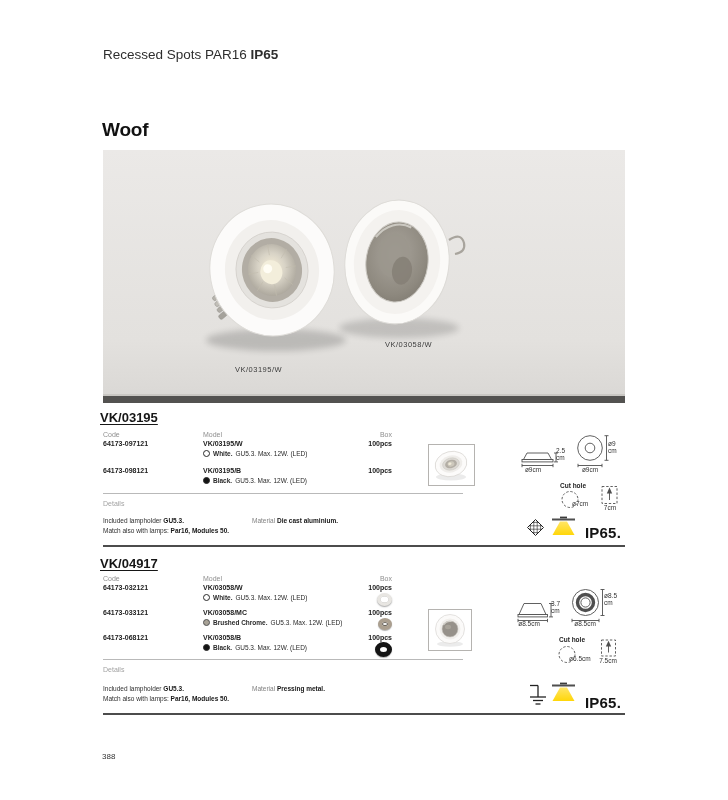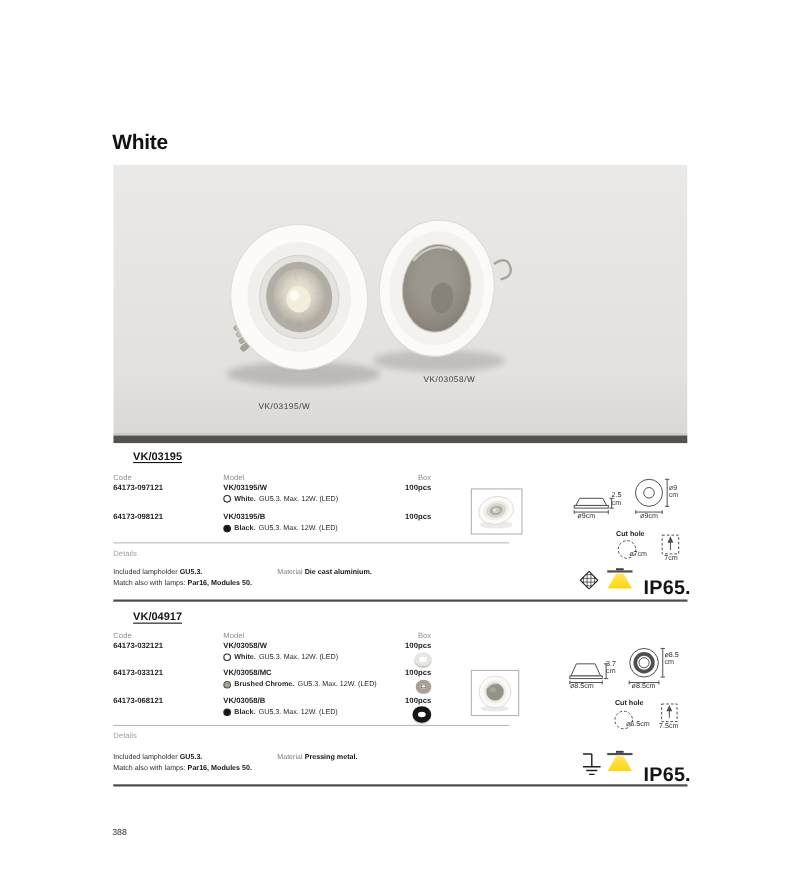--- a/index.html
+++ b/index.html
@@ -5,21 +5,21 @@
   html,body{margin:0;padding:0;background:#fff;}
   .page{position:relative;width:728px;height:800px;background:#fff;
         font-family:"Liberation Sans",sans-serif;color:#1f1f1f;overflow:hidden;}
   .abs{position:absolute;}
   .hdr{left:103px;top:47px;font-size:13.5px;color:#2e2e2e;}
   .hdr .b{font-weight:700;}
   .ptitle{left:102px;top:119px;font-size:19px;font-weight:700;color:#111;letter-spacing:-0.2px;}
   .photo{left:103px;top:150px;width:522px;height:253px;}
   .photo svg{display:block;}
   svg text{font-family:"Liberation Sans",sans-serif;}
-  .sec-title{left:121px;font-size:10px;font-weight:700;color:#161616;
+  .sec-title{left:100px;font-size:13px;font-weight:700;color:#161616;
              text-decoration:underline;text-underline-offset:2px;}
   .colhdr{font-size:7px;color:#8e8e8e;}
   .cell{font-size:7px;font-weight:700;color:#222;}
   .codecol{left:103px;}
   .modelcol{left:203px;}
   .boxcol{left:322px;width:70px;text-align:right;}
   .spec{left:203px;font-size:6.5px;color:#2a2a2a;display:flex;align-items:center;}
   .sw{width:5px;height:5px;border-radius:50%;border:1px solid #2a2a2a;display:inline-block;margin-right:3px;flex:none;}
   .sw-white{background:#fff;}
   .sw-black{background:#141414;}
@@ -35,30 +35,33 @@
   .material .lbl{color:#808080;}
   .thumbbox{border:1px solid #b5b3b0;background:#fff;}
   .ring{border-radius:50%;background:#fff;box-sizing:border-box;}
   .ring-white{border:3.5px solid #e8e6e2;box-shadow:0 1px 1.5px rgba(0,0,0,0.35), inset 0 0 0 0.5px #c5c3bf;}
   .ring-chrome{border:4px solid #ab9f8f;box-shadow:0 1px 1px rgba(0,0,0,0.3), inset 0 0 0 1px #6b665e;}
   .ring-black{border:5px solid #141414;box-shadow:0 1px 1px rgba(0,0,0,0.3);}
   .dimlabel{font-size:6.5px;color:#333;}
   .stack{white-space:pre-line;line-height:1.12;}
   .center{text-align:center;}
   .cuthole{font-size:6.5px;font-weight:600;color:#222;}
-  .ip{font-size:18px;font-weight:700;color:#141414;letter-spacing:0.2px;}
+  .ip{font-size:15px;font-weight:700;color:#141414;letter-spacing:0.2px;}
   .pageno{left:102px;top:752px;font-size:8px;color:#333;}
 </style>
 </head>
 <body>
 
 <div class="page">
 
-
-  <div class="abs ptitle">White</div>
+  <div class="abs hdr">
+    <span>Recessed Spots PAR16 </span><span class="b">IP65</span>
+  </div>
+
+  <div class="abs ptitle">Woof</div>
 
   <div class="abs photo">
     <svg width="522" height="253" viewBox="0 0 522 253">
       <defs>
         <linearGradient id="pbg" x1="0" y1="0" x2="0" y2="1">
           <stop offset="0" stop-color="#ebe9e7"></stop>
             <stop offset="0.75" stop-color="#e3e1de"></stop>
             <stop offset="1" stop-color="#d9d7d4"></stop>
         </linearGradient>
         <radialGradient id="refl" cx="0.5" cy="0.45" r="0.62">

